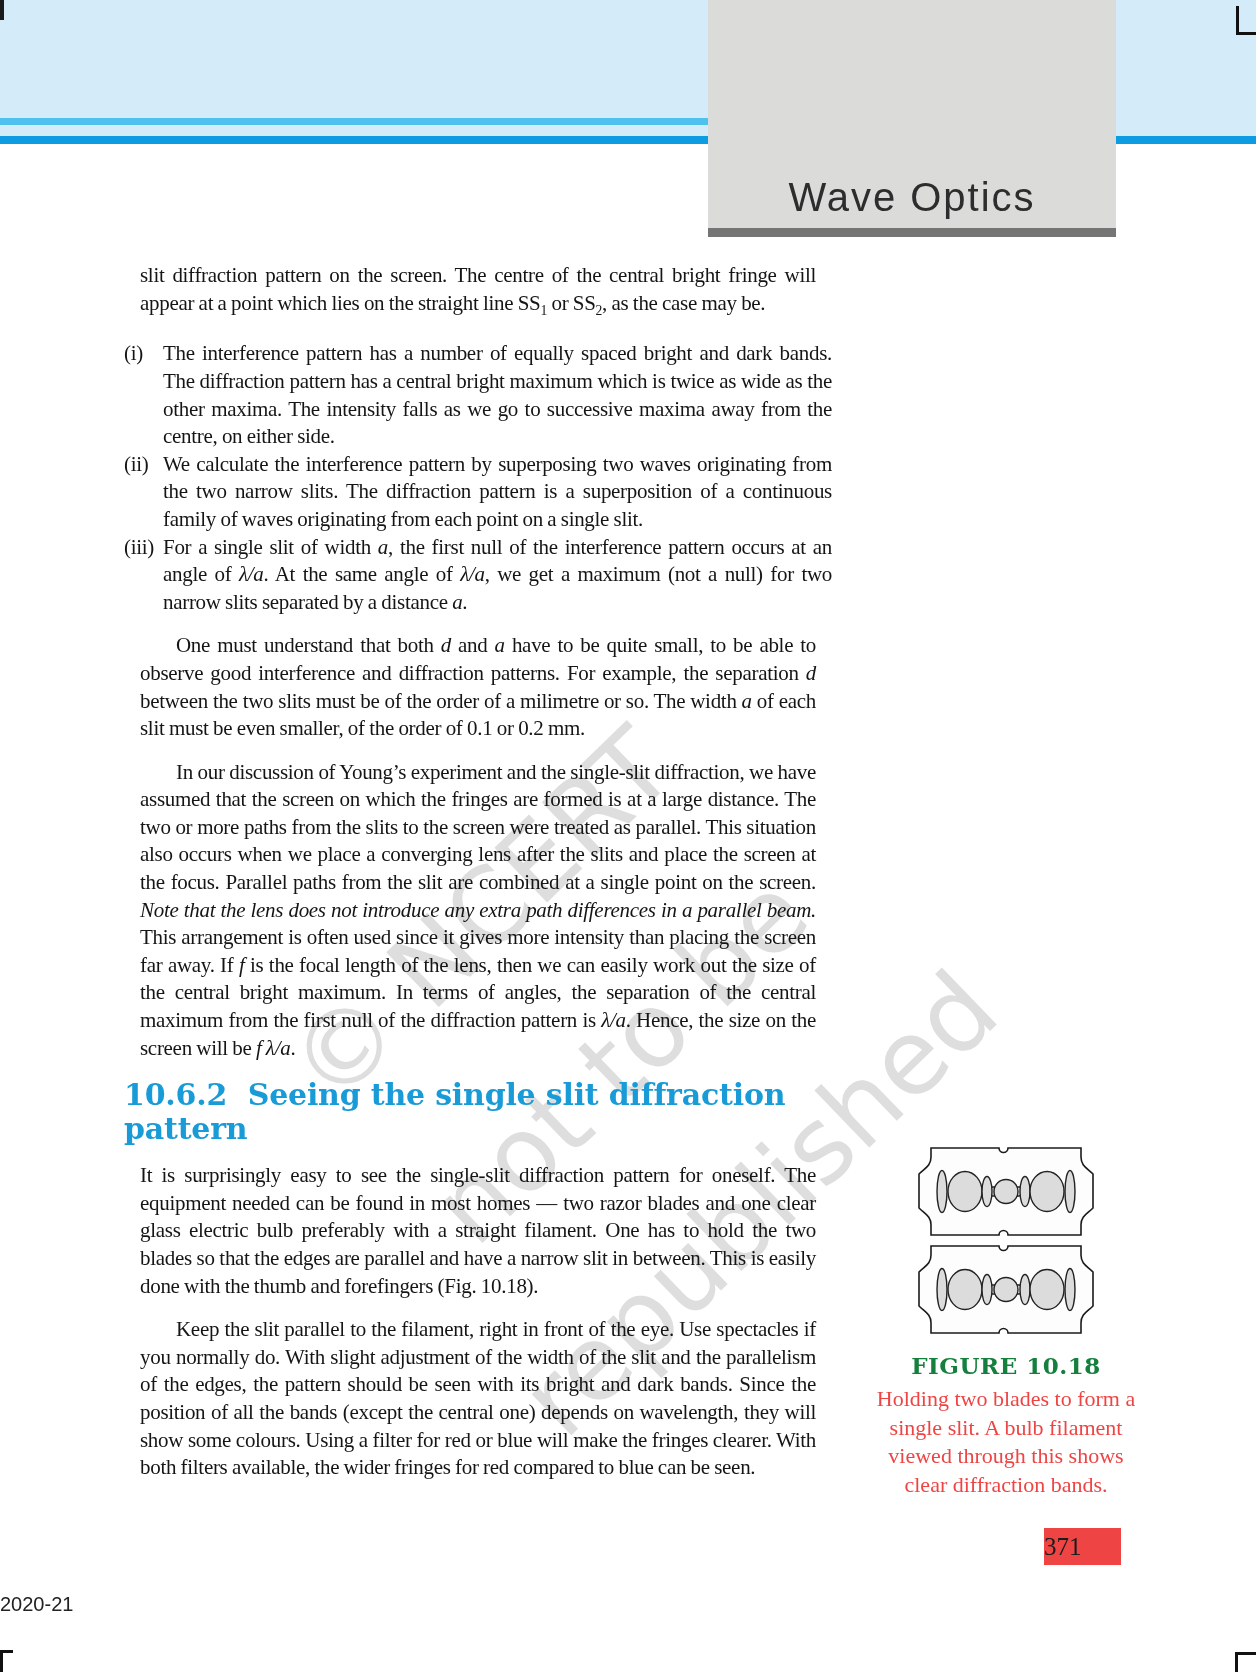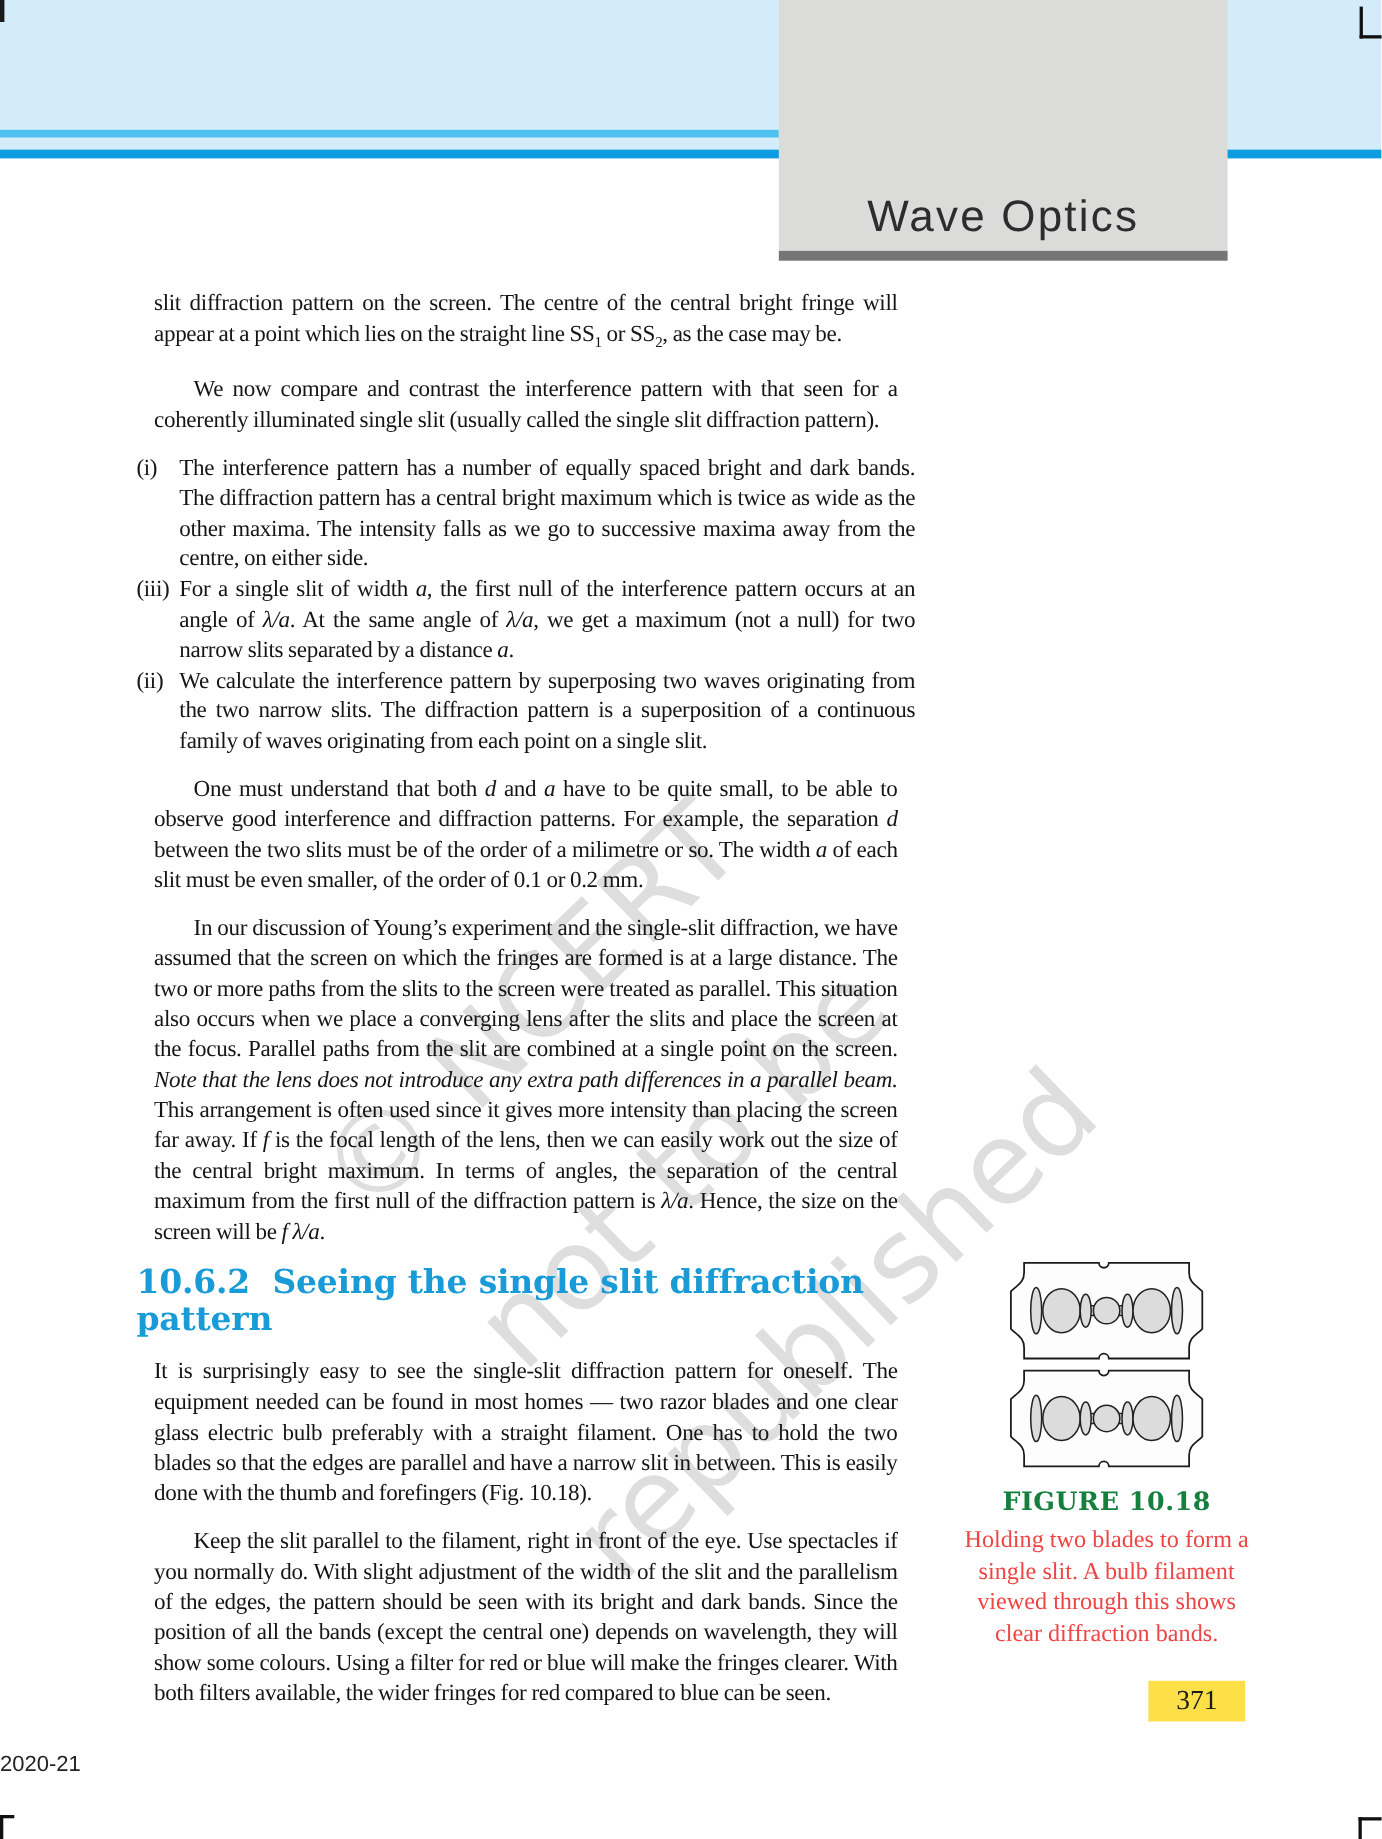--- a/index.html
+++ b/index.html
@@ -41,22 +41,22 @@
 
   
   .blade{position:absolute;left:915px;z-index:4;}
   .blade-1{top:1144px;}
   .blade-2{top:1242px;}
   .fig-caption{position:absolute;left:874px;top:1352px;width:264px;z-index:4;text-align:center;}
   .fig-label{font-weight:bold;font-size:23px;color:#15803d;letter-spacing:0.5px;
              font-family:"DejaVu Serif","Liberation Serif",serif;margin-bottom:6px;}
   .fig-text{font-size:22px;line-height:28.5px;color:#ef4444;text-align:center;}
 
-  .page-badge{position:absolute;left:1044px;top:1528px;width:88px;height:37px;background:#fde047;
-              z-index:4;text-align:center;line-height:37px;font-size:25px;color:#1b1b1b;}
+  .page-badge{position:absolute;left:1044px;top:1528px;width:77px;height:37px;background:#ef4444;
+              z-index:4;text-align:left;line-height:37px;font-size:25px;color:#1b1b1b;}
 
   .footer{position:absolute;left:0;top:1593px;width:1256px;z-index:4;
           font-family:"Liberation Sans","DejaVu Sans",sans-serif;font-size:20px;color:#222;}
 
   
   .mark{position:absolute;z-index:5;}
   .mark-tl{left:0;top:0;width:4px;height:20px;background:#1a1a1a;}
   .mark-tr{left:1236px;top:6px;width:18px;height:26px;border-left:3px solid #111;border-bottom:3px solid #111;}
   .mark-bl{left:0;top:1650px;width:10px;height:22px;border-left:3px solid #111;border-top:3px solid #111;}
   .mark-br{left:1235px;top:1652px;width:21px;height:20px;border-left:3px solid #111;border-top:3px solid #111;}
@@ -75,25 +75,24 @@
   </div>
   <div class="header-bar"></div>
 
   <div class="watermark">
     <div class="wm1">© NCERT</div>
     <div class="wm2">not to be republished</div>
   </div>
 
   <div class="body-col">
     <p>slit diffraction pattern on the screen. The centre of the central bright fringe will appear at a point which lies on the straight line SS<sub>1</sub> or SS<sub>2</sub>, as the case may be.</p>
-    <p class="ind">We now compare and contrast the interference pattern with that seen for a coherently illuminated single slit (usually called the single slit diffraction pattern).</p>
     <div>
         <div class="list-item"><span class="li-label">(i)</span><span>The interference pattern has a number of equally spaced bright and dark bands. The diffraction pattern has a central bright maximum which is twice as wide as the other maxima. The intensity falls as we go to successive maxima away from the centre, on either side.</span></div>
+        <div class="list-item"><span class="li-label">(ii)</span><span>We calculate the interference pattern by superposing two waves originating from the two narrow slits. The diffraction pattern is a superposition of a continuous family of waves originating from each point on a single slit.</span></div>
         <div class="list-item"><span class="li-label">(iii)</span><span>For a single slit of width <i>a</i>, the first null of the interference pattern occurs at an angle of <i>λ/a</i>. At the same angle of <i>λ/a</i>, we get a maximum (not a null) for two narrow slits separated by a distance <i>a</i>.</span></div>
-        <div class="list-item"><span class="li-label">(ii)</span><span>We calculate the interference pattern by superposing two waves originating from the two narrow slits. The diffraction pattern is a superposition of a continuous family of waves originating from each point on a single slit.</span></div>
       </div>
     <p class="ind">One must understand that both <i>d</i> and <i>a</i> have to be quite small, to be able to observe good interference and diffraction patterns. For example, the separation <i>d</i> between the two slits must be of the order of a milimetre or so. The width <i>a</i> of each slit must be even smaller, of the order of 0.1 or 0.2 mm.</p>
     <p class="ind">In our discussion of Young’s experiment and the single-slit diffraction, we have assumed that the screen on which the fringes are formed is at a large distance. The two or more paths from the slits to the screen were treated as parallel. This situation also occurs when we place a converging lens after the slits and place the screen at the focus. Parallel paths from the slit are combined at a single point on the screen. <i>Note that the lens does not introduce any extra path differences in a parallel beam.</i> This arrangement is often used since it gives more intensity than placing the screen far away. If <i>f</i> is the focal length of the lens, then we can easily work out the size of the central bright maximum. In terms of angles, the separation of the central maximum from the first null of the diffraction pattern is <i>λ/a</i>. Hence, the size on the screen will be <i>f λ/a</i>.</p>
     <p class="sec-heading">10.6.2&nbsp; Seeing the single slit diffraction pattern</p>
     <p>It is surprisingly easy to see the single-slit diffraction pattern for oneself. The equipment needed can be found in most homes — two razor blades and one clear glass electric bulb preferably with a straight filament. One has to hold the two blades so that the edges are parallel and have a narrow slit in between. This is easily done with the thumb and forefingers (Fig. 10.18).</p>
     <p class="ind">Keep the slit parallel to the filament, right in front of the eye. Use spectacles if you normally do. With slight adjustment of the width of the slit and the parallelism of the edges, the pattern should be seen with its bright and dark bands. Since the position of all the bands (except the central one) depends on wavelength, they will show some colours. Using a filter for red or blue will make the fringes clearer. With both filters available, the wider fringes for red compared to blue can be seen.</p>
   </div>
 
   <svg class="blade blade-1" width="182" height="95" viewBox="0 0 182 95">
     <path d="M16,4 H84 a4.5,4.5 0 0 0 9,0 H166 V13 C166,22 172,24 178,30 V64 C172,70 166,72 166,81 V91 H93 a4.5,4.5 0 0 0 -9,0 H16 V81 C16,72 10,70 4,64 V30 C10,24 16,22 16,13 Z" fill="#fdfdfd" stroke="#1b1b1b" stroke-width="1.6"></path>

